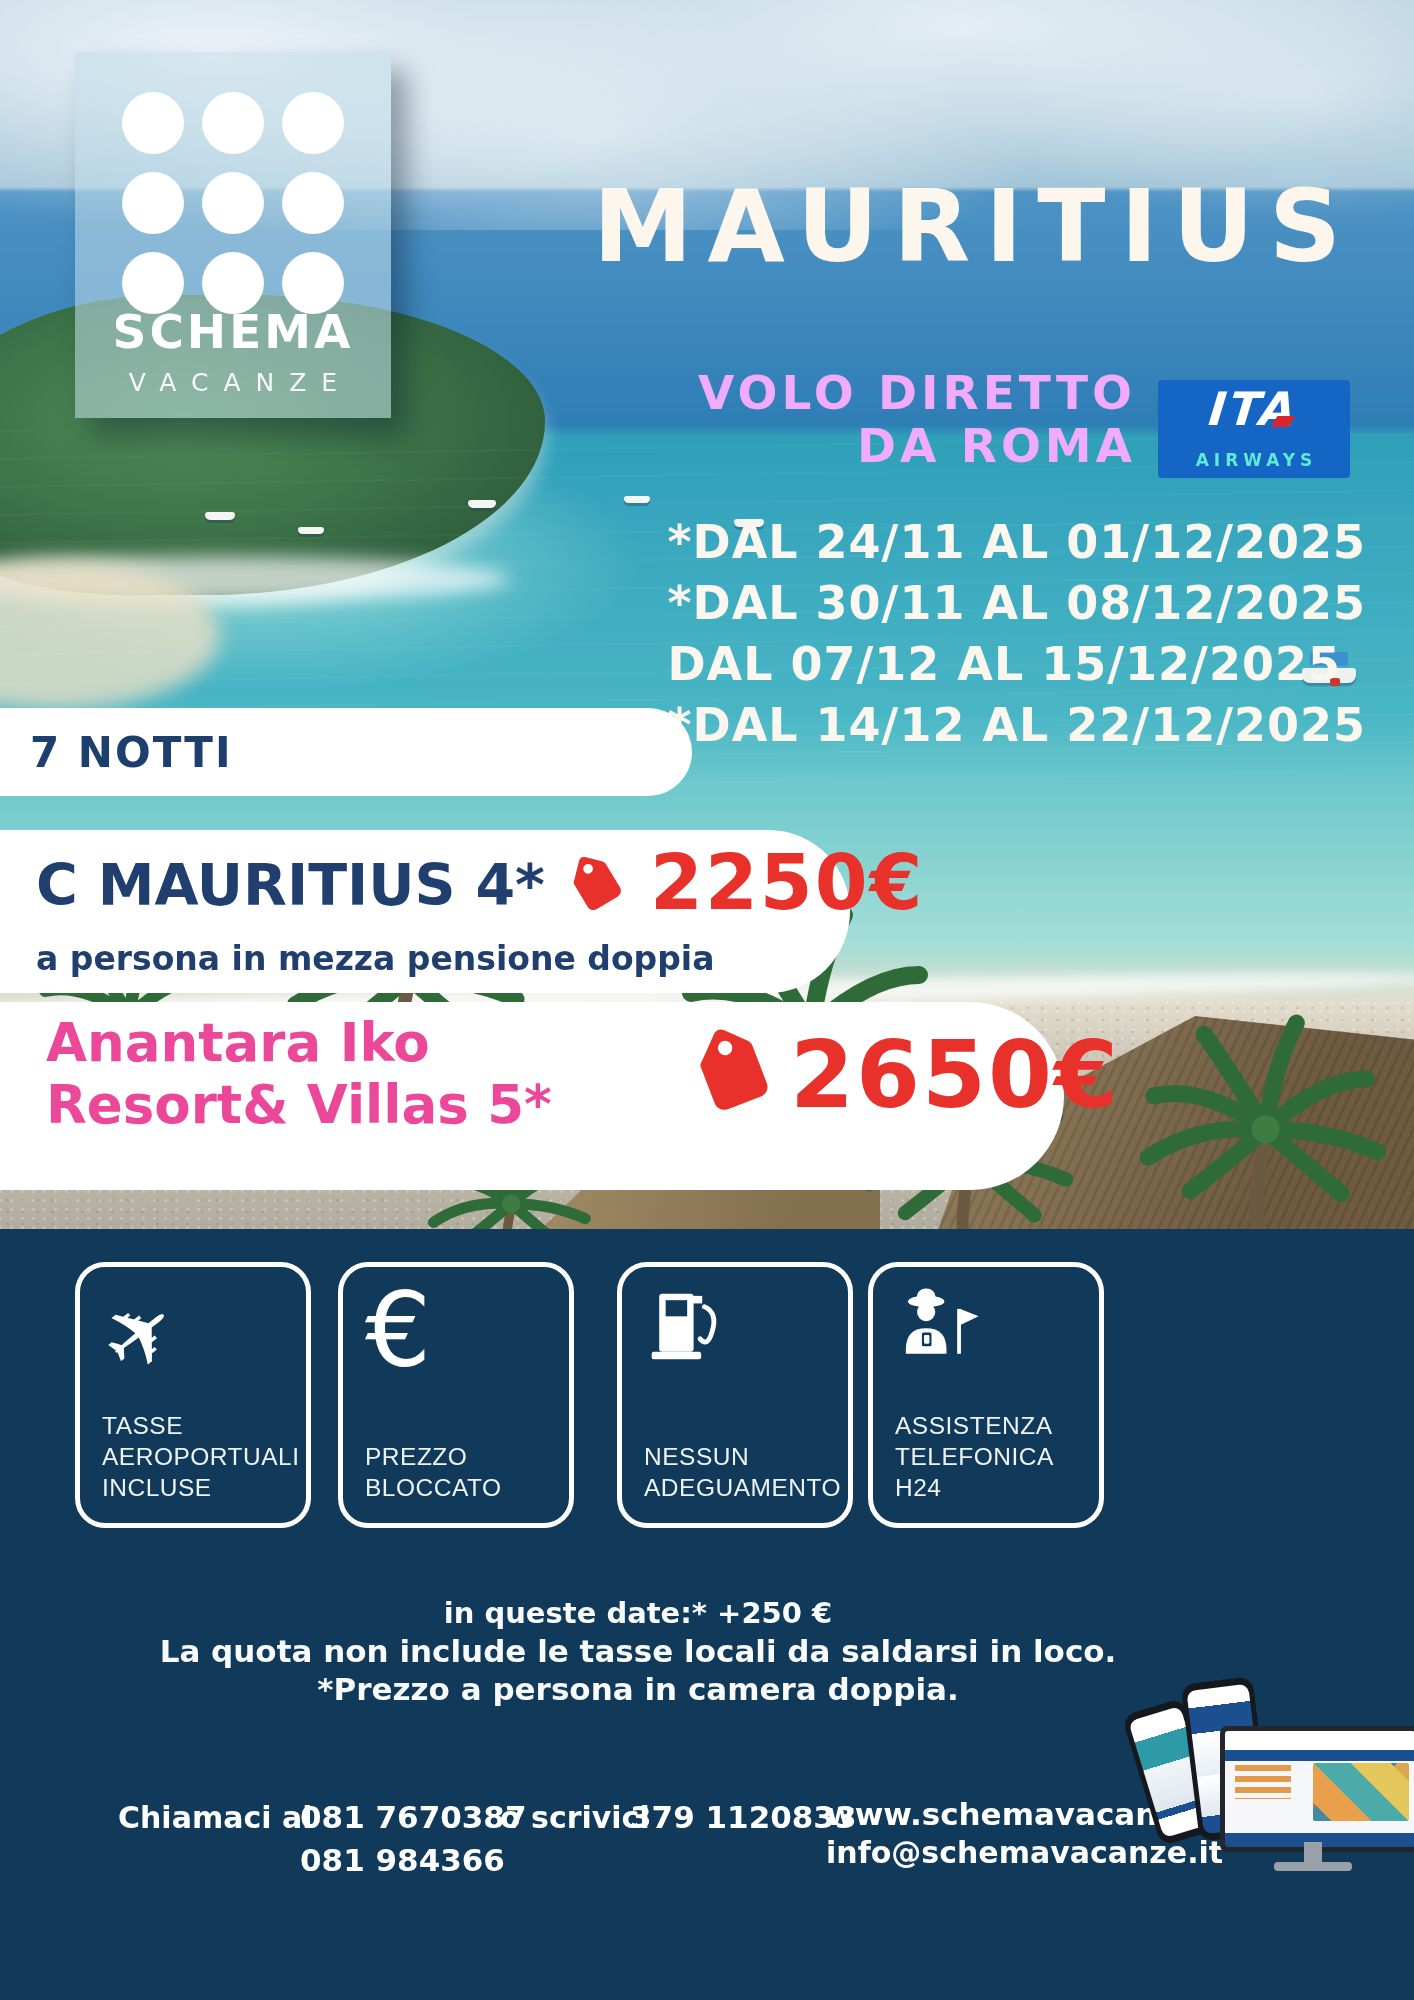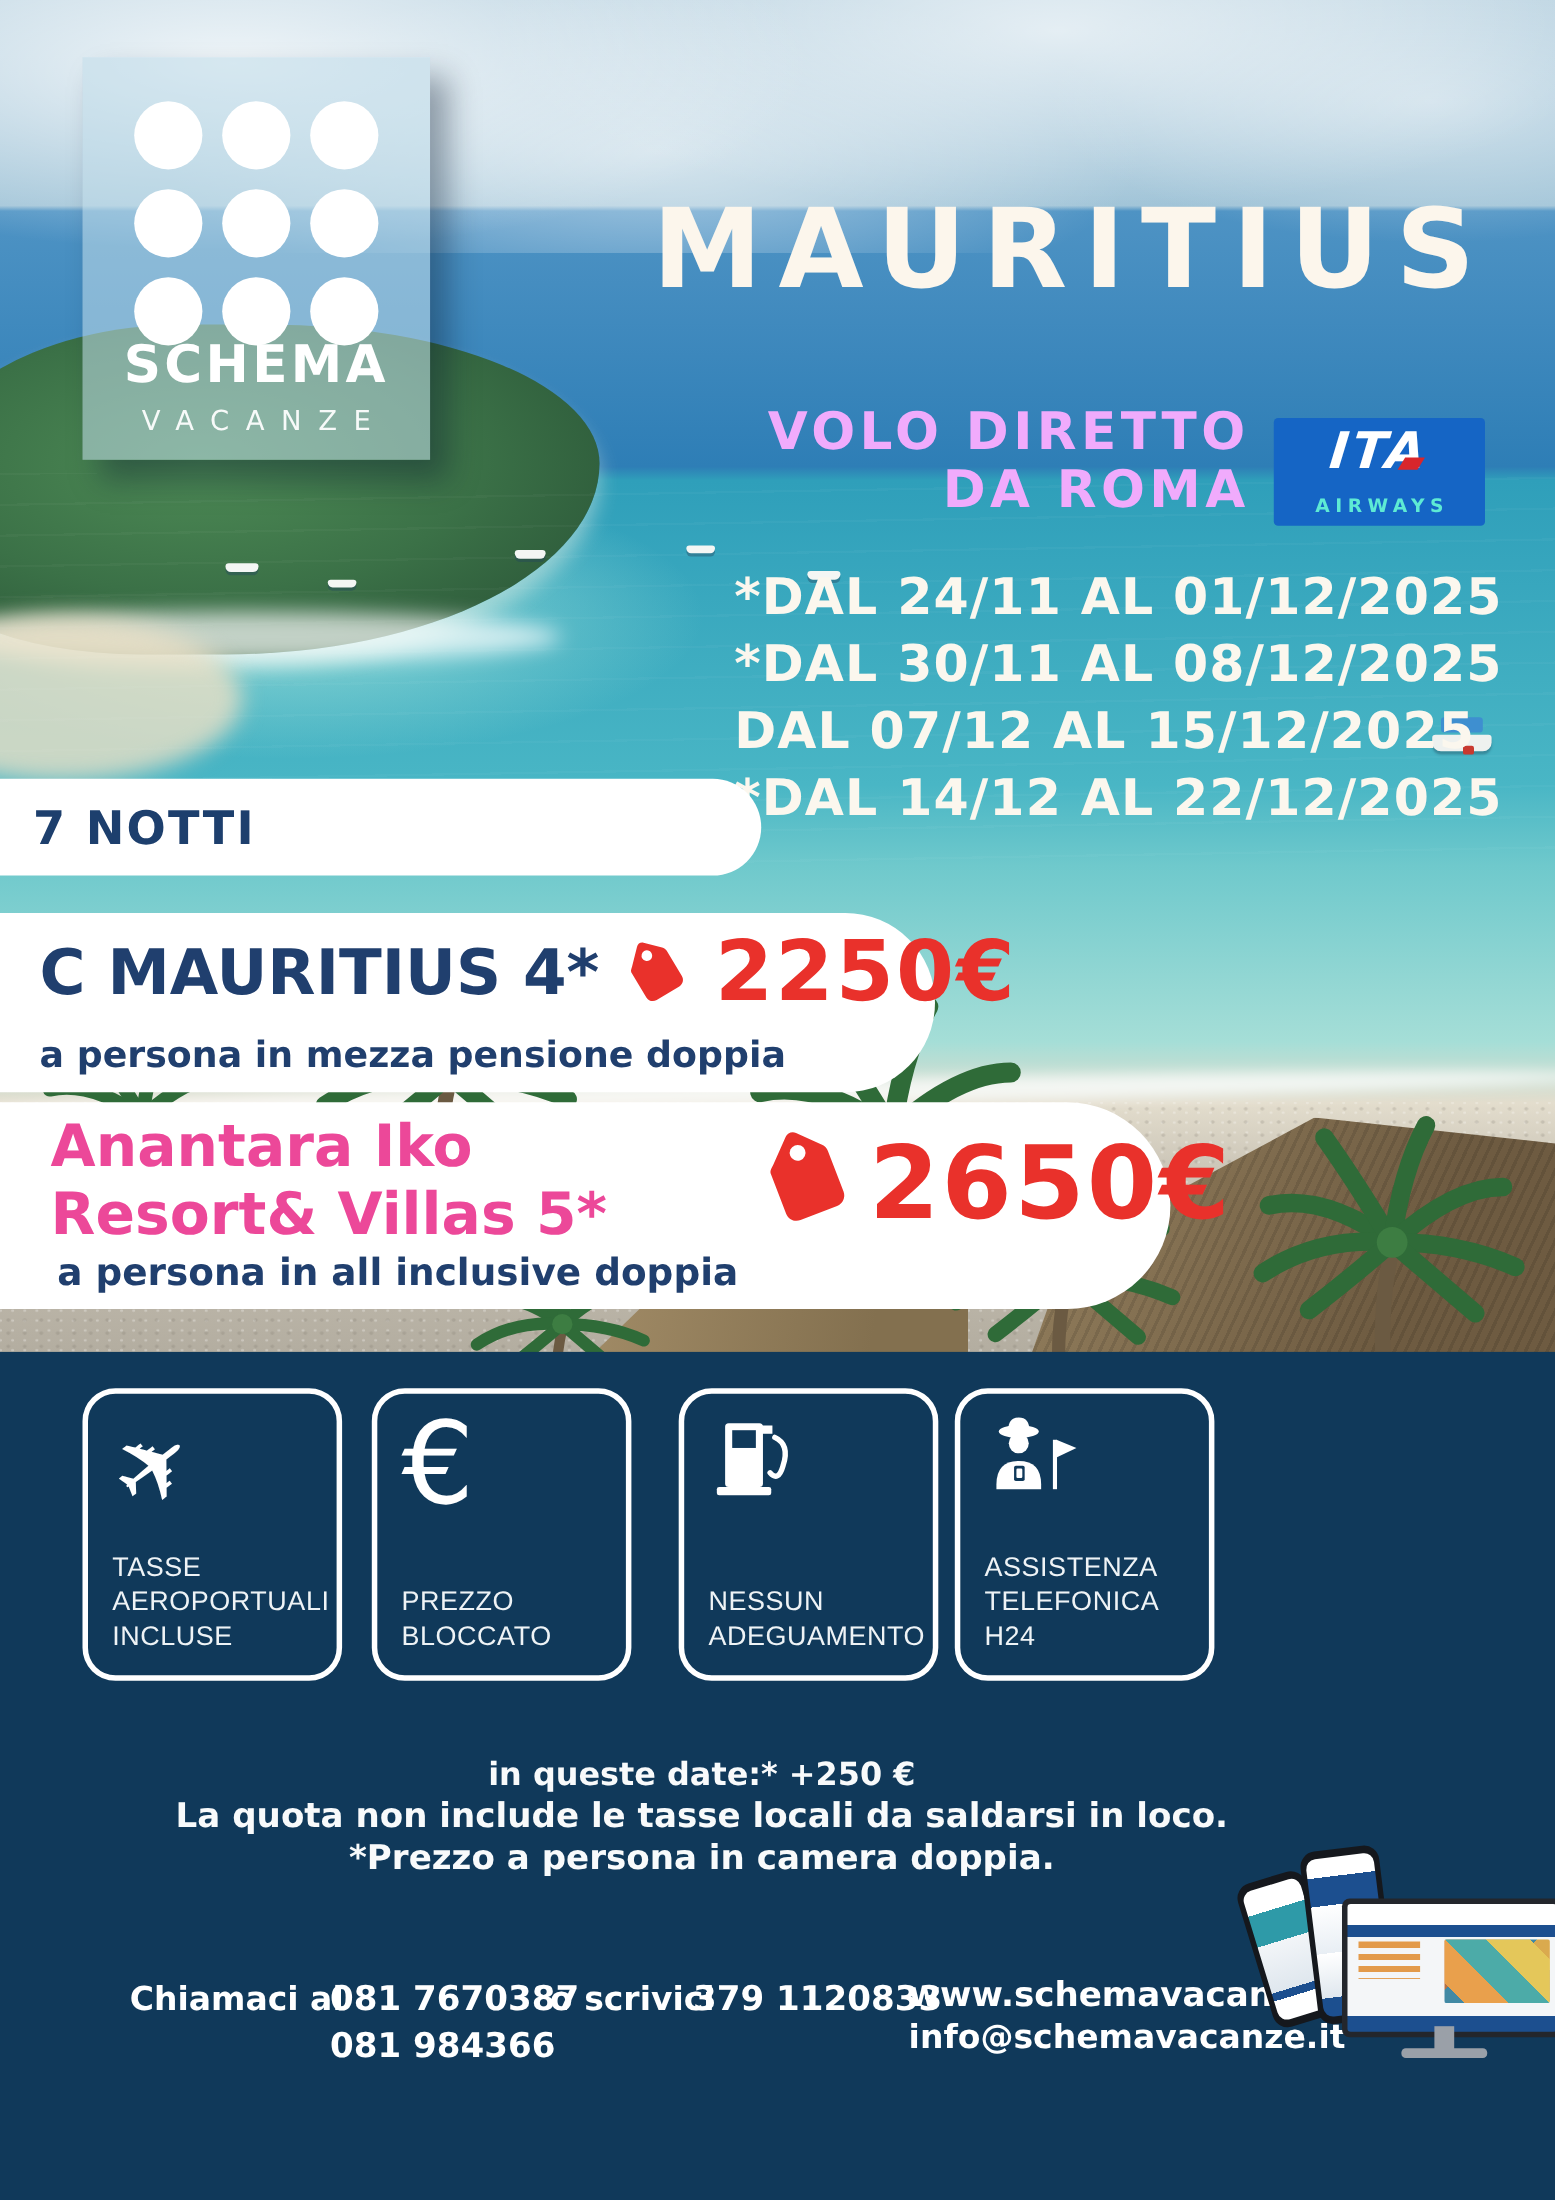--- a/index.html
+++ b/index.html
@@ -287,21 +287,20 @@
 
   <div class="abs offer offer2">
     <div class="abs offer2-name">
       <div>Anantara Iko</div>
       <div>Resort&amp; Villas 5*</div>
     </div>
     <svg class="abs offer2-tag" viewBox="0 0 64 64">
         <use href="#tag"></use>
       </svg>
     <div class="abs offer2-price">2650€</div>
-    <div class="abs offer2-note">a persona in all inclusive doppia</div>
   </div>
 
   <div class="abs navy"></div>
 
   <div class="abs feature-card" style="left:75px;">
     <div class="icon-plane">✈</div>
     <div class="card-label">TASSE AEROPORTUALI INCLUSE</div>
   </div>
   <div class="abs feature-card" style="left:338px;">
     <div class="icon-euro">€</div>

